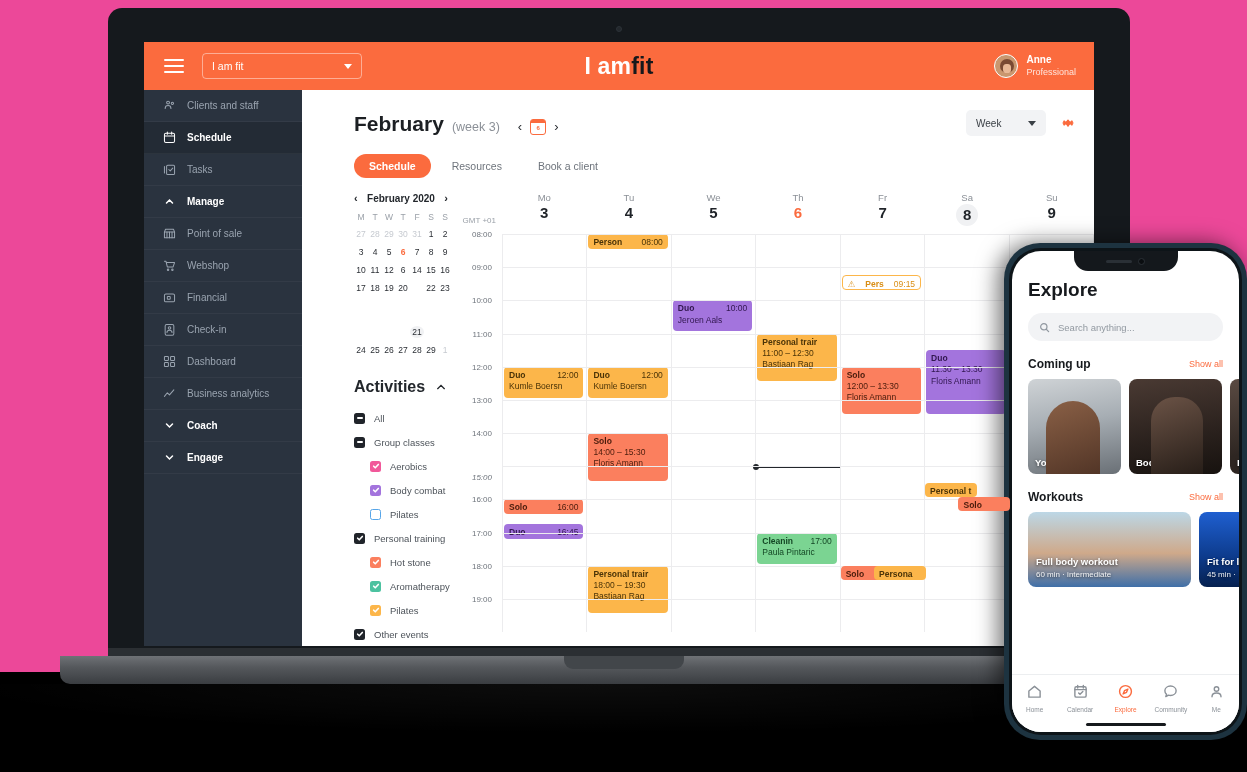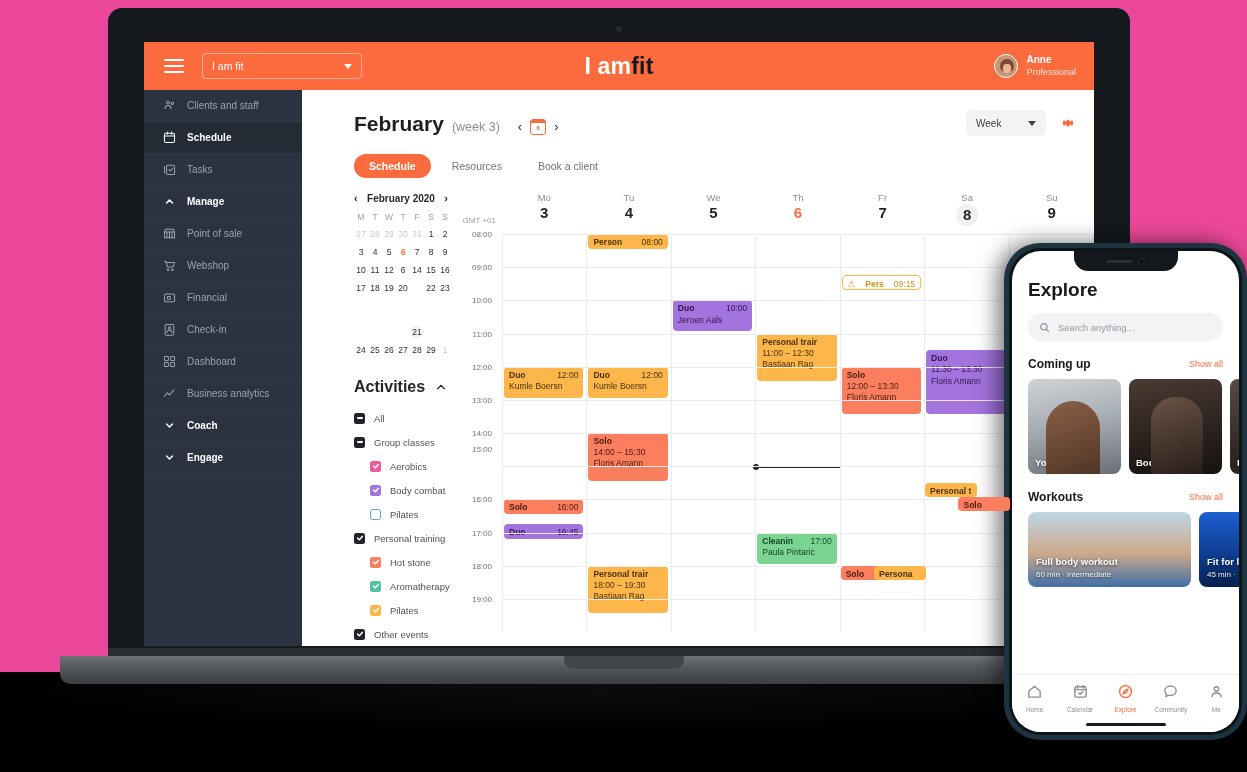--- a/index.html
+++ b/index.html
@@ -563,21 +563,21 @@
               <div class="gmt">GMT +01</div>
               <div class="grid-wrap" id="grid-wrap">
                 <div class="grid-times" id="time-axis">
                     <div class="time-lbl" style="top: 0px;">08:00</div>
                     <div class="time-lbl" style="top: 33.1667px;">09:00</div>
                     <div class="time-lbl" style="top: 66.3333px;">10:00</div>
                     <div class="time-lbl" style="top: 99.5px;">11:00</div>
                     <div class="time-lbl" style="top: 132.667px;">12:00</div>
                     <div class="time-lbl" style="top: 165.833px;">13:00</div>
                     <div class="time-lbl" style="top: 199px;">14:00</div>
-                    <div class="time-lbl" style="top: 215px; font-style: italic;">15:00</div>
+                    <div class="time-lbl" style="top: 243px; font-style: italic;">15:00</div>
                     <div class="time-lbl" style="top: 265.333px;">16:00</div>
                     <div class="time-lbl" style="top: 298.5px;">17:00</div>
                     <div class="time-lbl" style="top: 331.667px;">18:00</div>
                     <div class="time-lbl" style="top: 364.833px;">19:00</div>
                   </div>
                 <div class="grid-cols" id="day-cols">
                     <div class="grid-col" id="col-0">
                       <div class="ev orange" style="top: 132.667px; height: 31.1667px; left: 1px; right: 3px;">
                         <div class="ev-row">
                           <span class="t">Duo</span>

